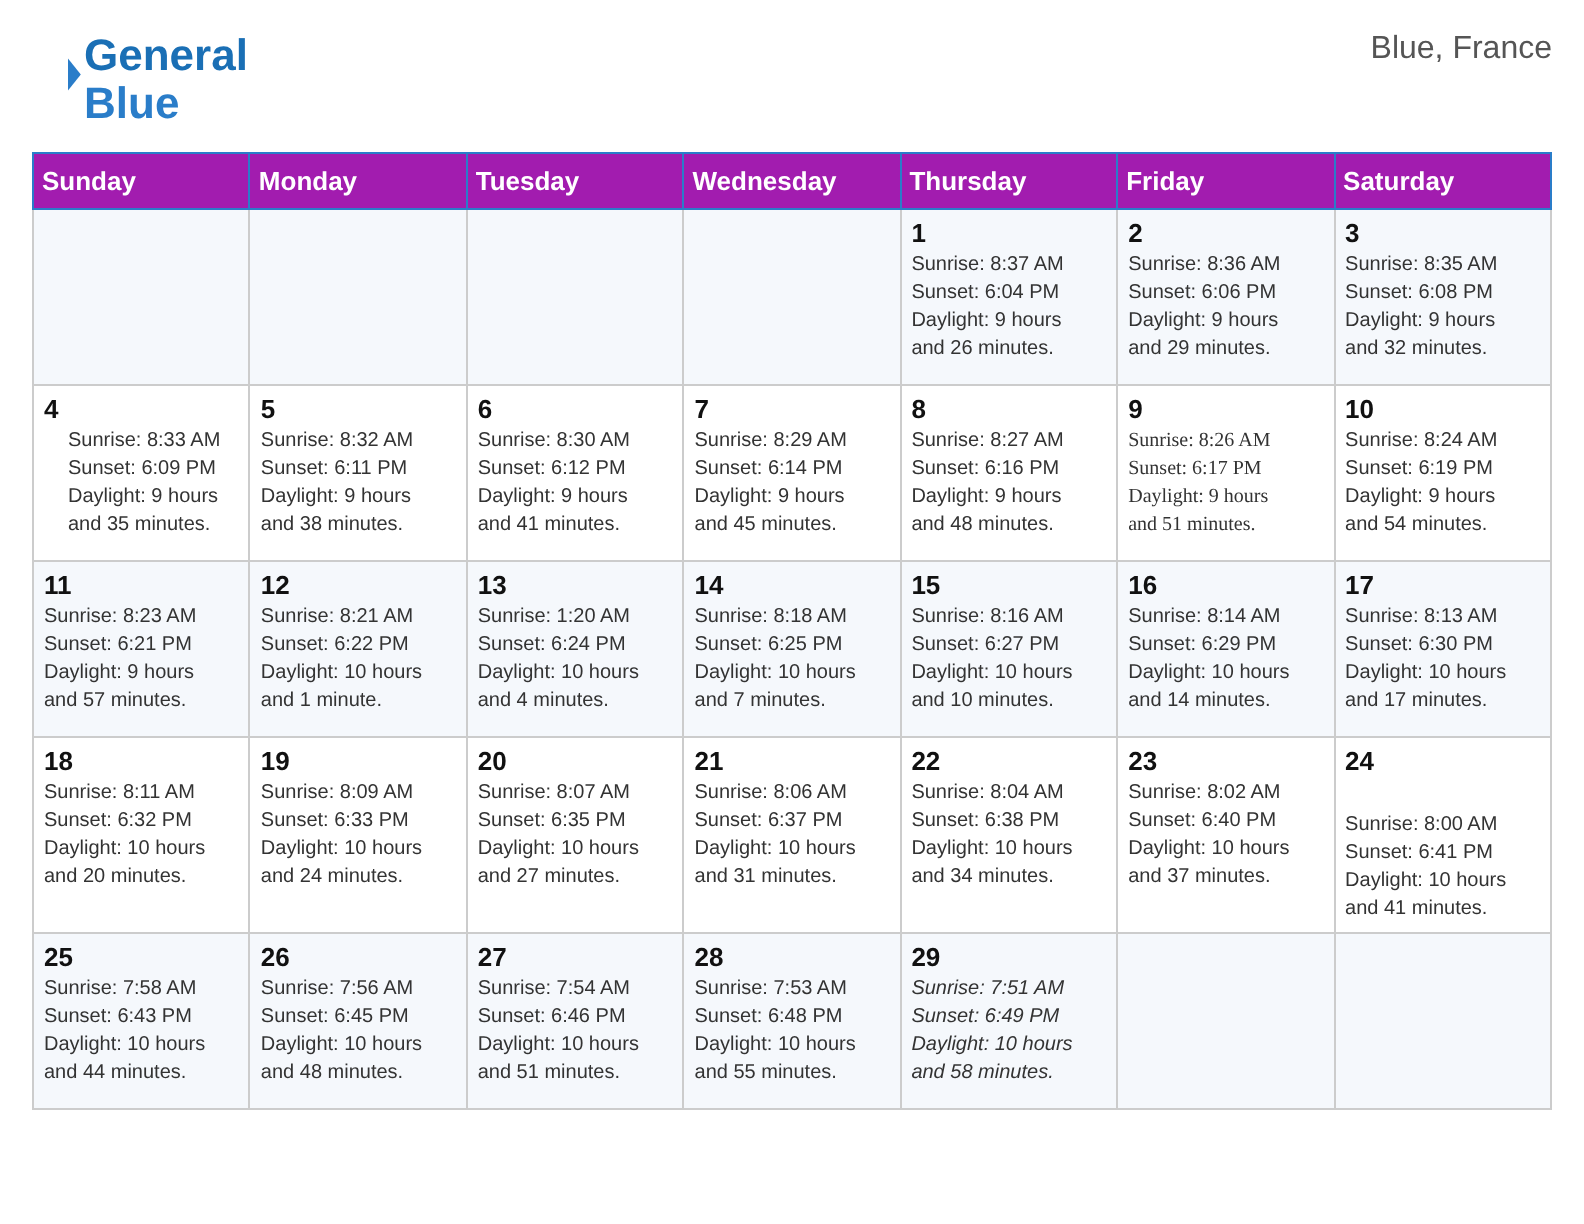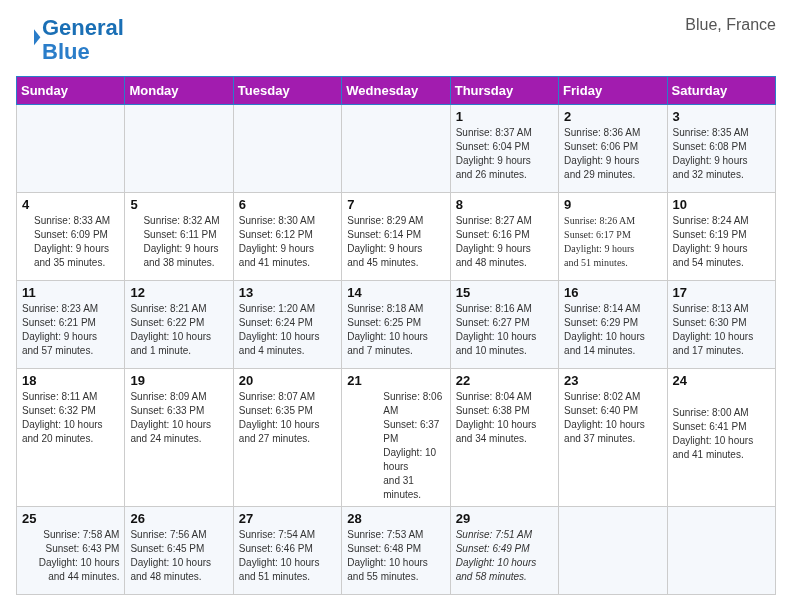--- a/index.html
+++ b/index.html
@@ -154,21 +154,21 @@
       <tr>
         <td>
           <span class="day-num">4</span>
           <div class="day-info" style="white-space: pre-line; margin-left: 12px;">Sunrise: 8:33 AM
 Sunset: 6:09 PM
 Daylight: 9 hours
 and 35 minutes.</div>
         </td>
         <td>
           <span class="day-num">5</span>
-          <div class="day-info" style="white-space: pre-line; margin-left: 13px;">Sunrise: 8:32 AM
+          <div class="day-info" style="white-space: pre-line;">Sunrise: 8:32 AM
 Sunset: 6:11 PM
 Daylight: 9 hours
 and 38 minutes.</div>
         </td>
         <td>
           <span class="day-num">6</span>
           <div class="day-info" style="white-space: pre-line;">Sunrise: 8:30 AM
 Sunset: 6:12 PM
 Daylight: 9 hours
 and 41 minutes.</div>
@@ -270,21 +270,21 @@
         </td>
         <td>
           <span class="day-num">20</span>
           <div class="day-info" style="white-space: pre-line;">Sunrise: 8:07 AM
 Sunset: 6:35 PM
 Daylight: 10 hours
 and 27 minutes.</div>
         </td>
         <td>
           <span class="day-num">21</span>
-          <div class="day-info" style="white-space: pre-line; margin-left: 36px;">Sunrise: 8:06 AM
+          <div class="day-info" style="white-space: pre-line;">Sunrise: 8:06 AM
 Sunset: 6:37 PM
 Daylight: 10 hours
 and 31 minutes.</div>
         </td>
         <td>
           <span class="day-num">22</span>
           <div class="day-info" style="white-space: pre-line;">Sunrise: 8:04 AM
 Sunset: 6:38 PM
 Daylight: 10 hours
 and 34 minutes.</div>
@@ -300,21 +300,21 @@
           <span class="day-num">24</span>
           <div class="day-info" style="white-space: pre-line; margin-top: 18px;">Sunrise: 8:00 AM
 Sunset: 6:41 PM
 Daylight: 10 hours
 and 41 minutes.</div>
         </td>
       </tr>
       <tr>
         <td>
           <span class="day-num">25</span>
-          <div class="day-info" style="white-space: pre-line; text-align: right;">Sunrise: 7:58 AM
+          <div class="day-info" style="white-space: pre-line;">Sunrise: 7:58 AM
 Sunset: 6:43 PM
 Daylight: 10 hours
 and 44 minutes.</div>
         </td>
         <td>
           <span class="day-num">26</span>
           <div class="day-info" style="white-space: pre-line;">Sunrise: 7:56 AM
 Sunset: 6:45 PM
 Daylight: 10 hours
 and 48 minutes.</div>

